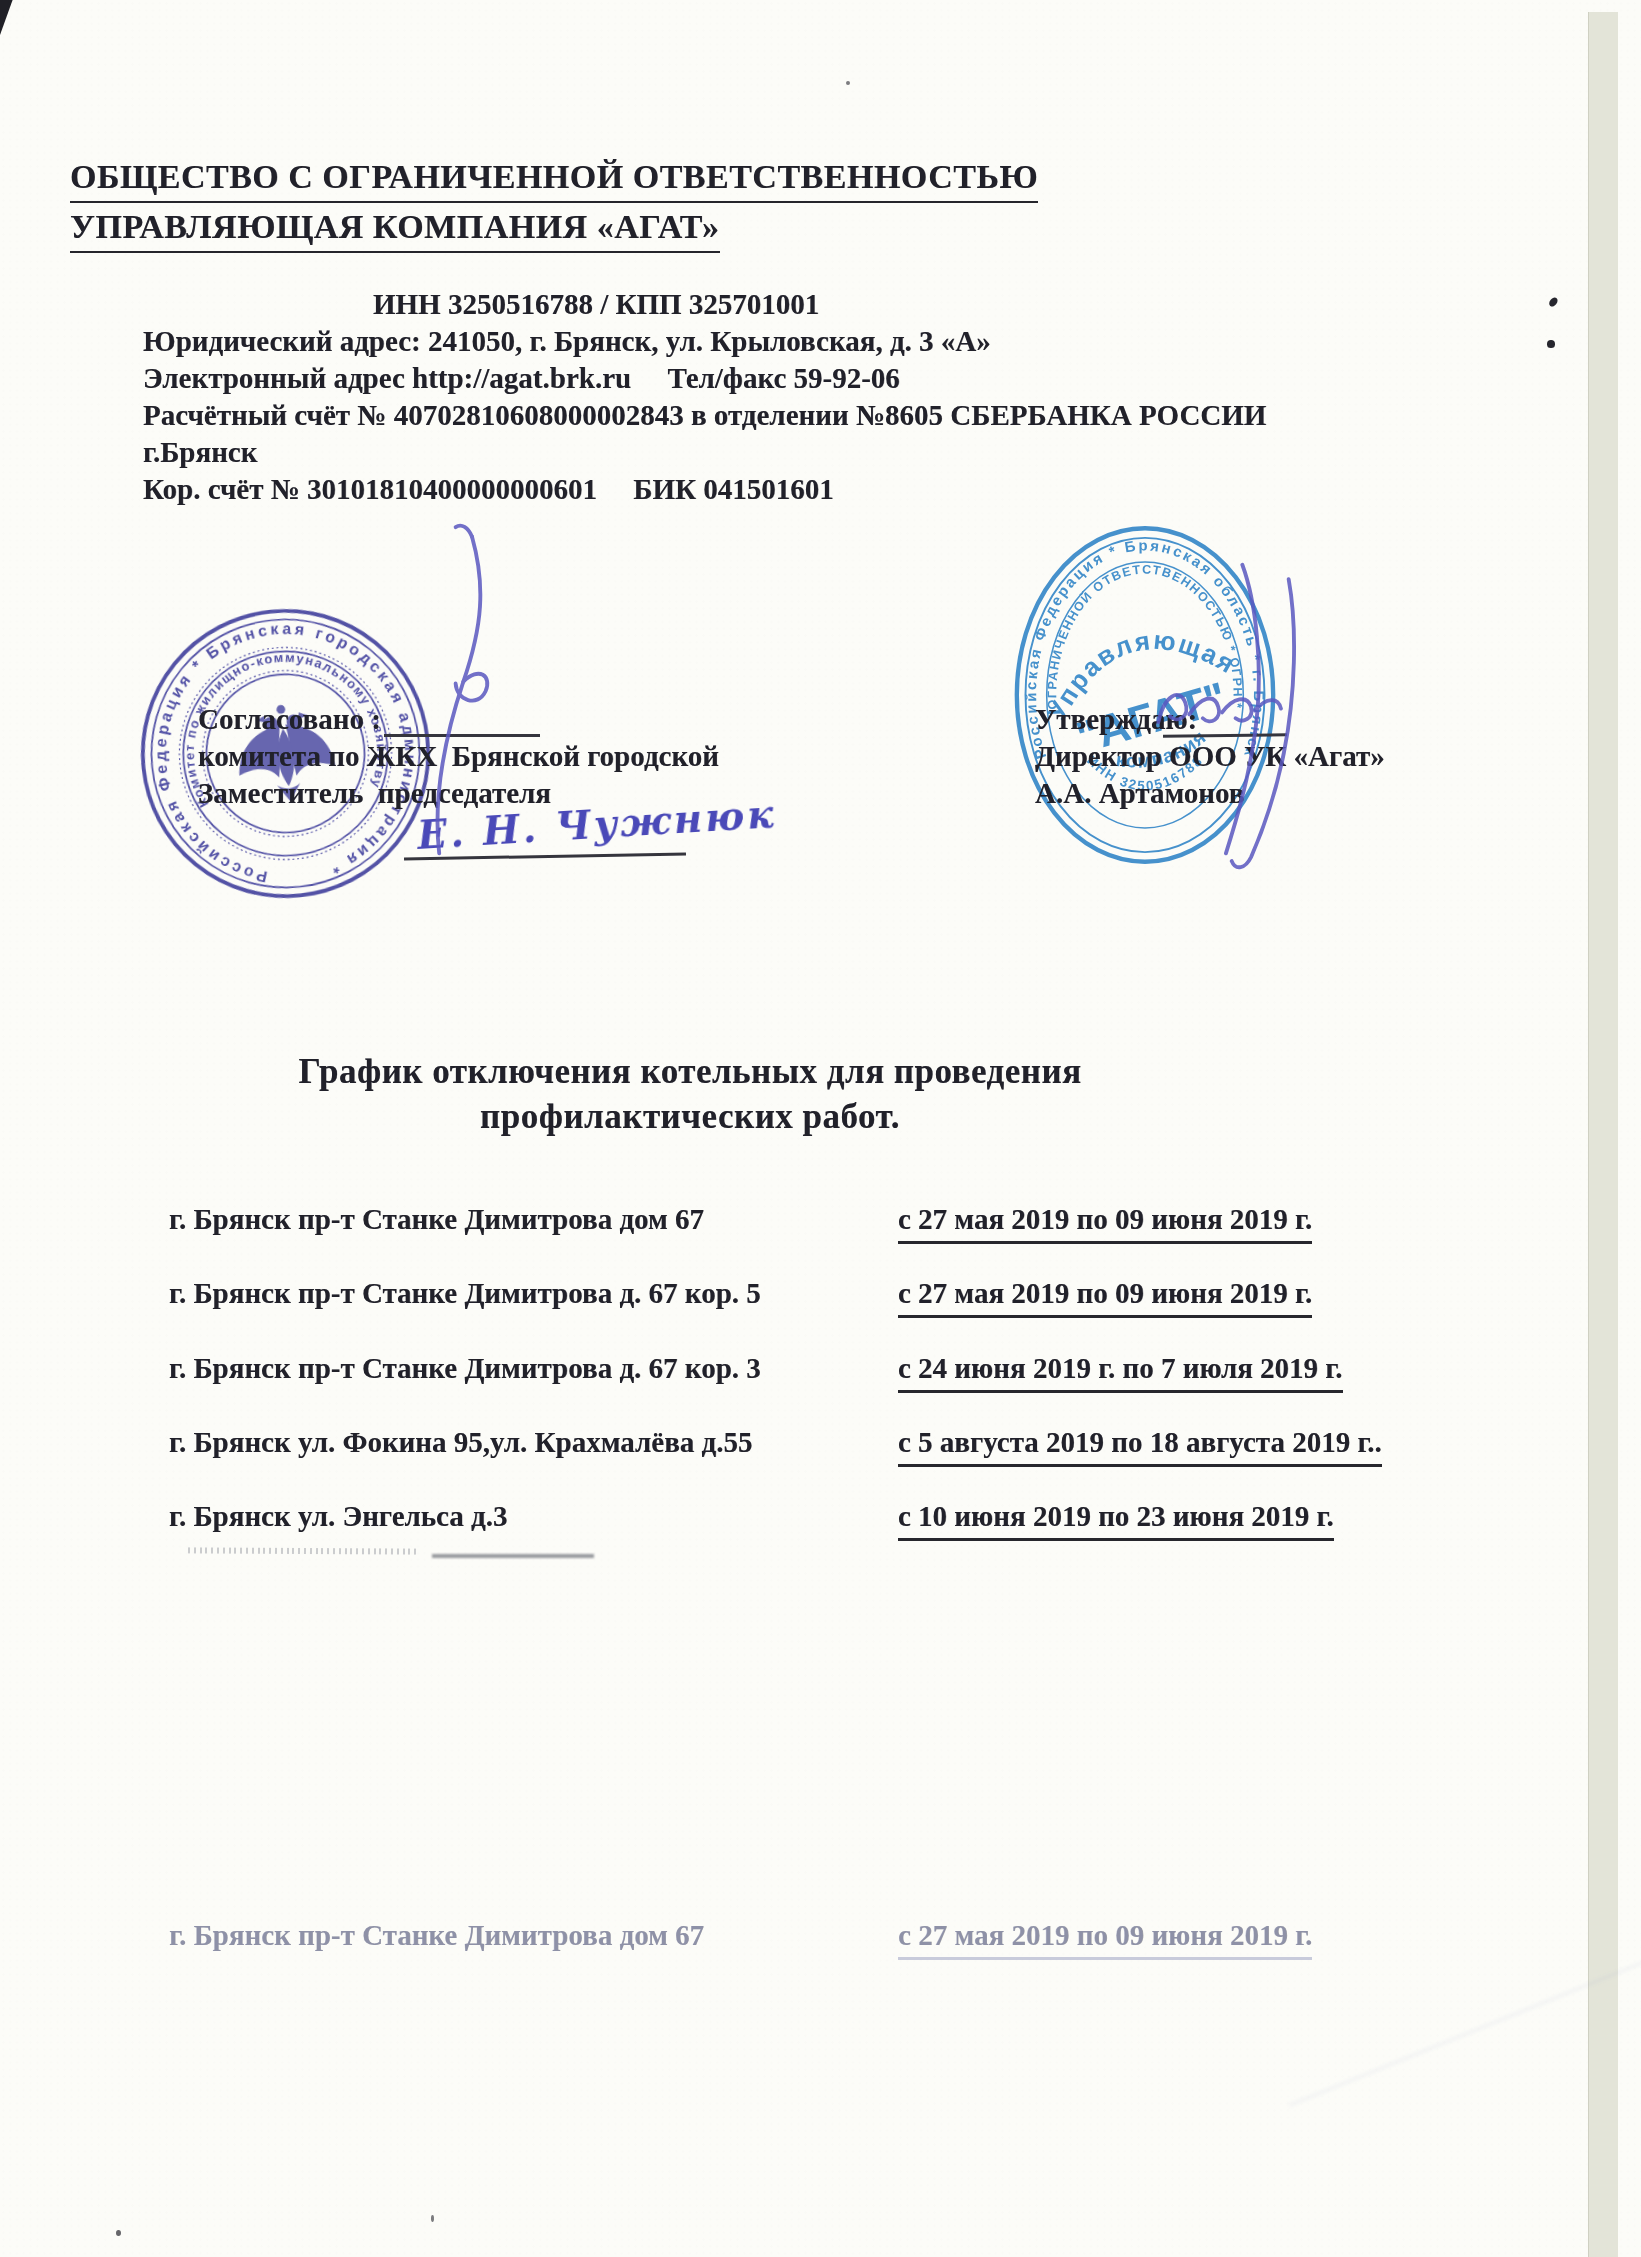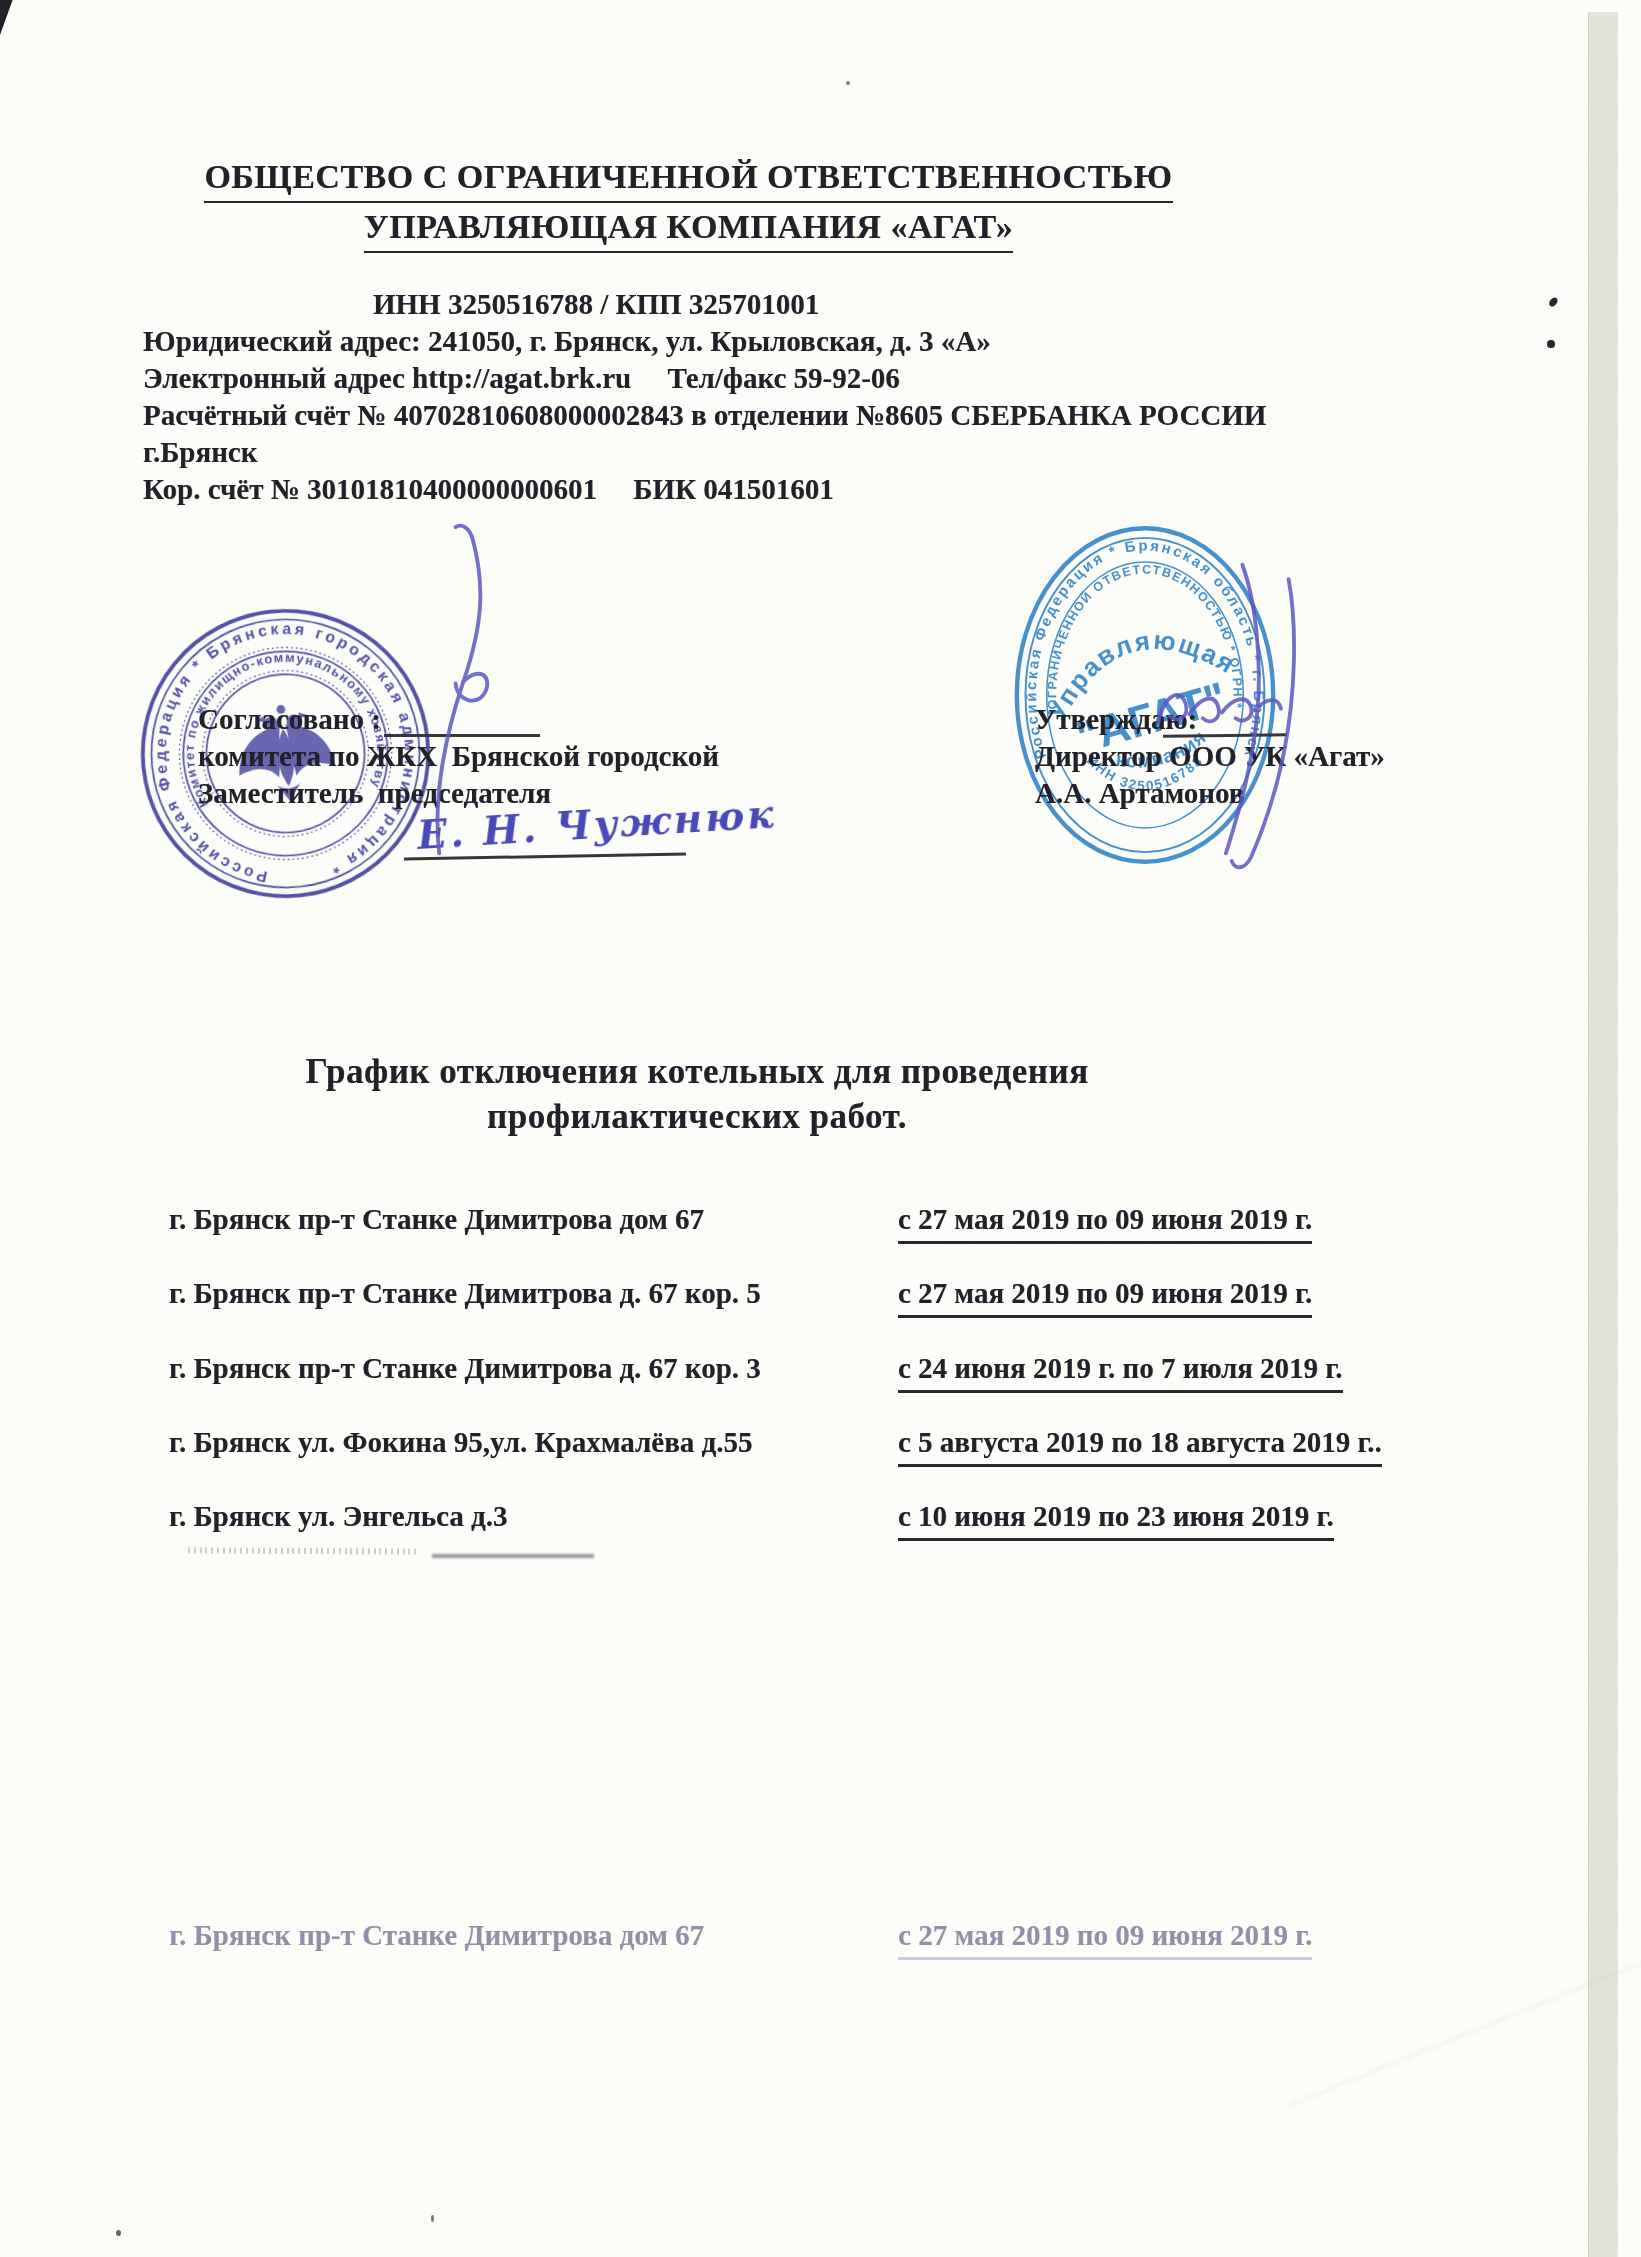--- a/index.html
+++ b/index.html
@@ -17,21 +17,21 @@
     background:#e3e4d8;border-left:1px solid #cfd0c2;}
   .corner-mark{position:absolute;left:0;top:0;width:12.6px;height:35px;background:#202026;
     clip-path:polygon(0 0,100% 0,0 100%);}
   .speck{position:absolute;background:#26262e;border-radius:50%;}
   .crease{position:absolute;left:1274px;top:2028px;width:406px;height:2.9px;
     background:rgba(140,150,200,0.10);transform:rotate(-22deg);filter:blur(1.9px);}
 
   
   .typed{font-weight:bold;text-shadow:0.3px 0.3px 0.5px rgba(10,10,20,0.35);}
 
-  .header-block{position:absolute;left:44px;top:153px;width:1289px;text-align:center;
+  .header-block{position:absolute;left:70px;top:153px;width:1289px;text-align:left;
     font-size:34px;line-height:47px;letter-spacing:0.5px;}
   .header-block .uline{display:inline-block;border-bottom:2.9px solid #26262c;padding-bottom:1px;}
 
   .details-block{position:absolute;left:143px;top:286px;width:1381px;
     font-size:29px;line-height:37px;}
   .details-line{white-space:nowrap;}
   .details-line.indent{padding-left:230px;font-family:Liberation Serif, serif;}
 
   
   .appr-left{position:absolute;left:198px;top:701px;font-size:29px;line-height:37px;z-index:4;}
@@ -43,21 +43,21 @@
   .handwriting{position:absolute;left:417px;top:801px;z-index:5;
     font-family:"DejaVu Serif",serif;font-style:italic;font-weight:bold;
     font-size:39px;color:#4a49b8;letter-spacing:2.9px;transform:rotate(-3.5deg);
     filter:blur(0.4px);white-space:nowrap;}
 
   .stamp{position:absolute;z-index:1;filter:blur(0.3px);}
   .stamp.left{left:138px;top:606px;transform:rotate(-6deg);opacity:0.92;}
   .stamp.right{left:1012px;top:523px;opacity:0.95;}
   .sig-overlay{position:absolute;left:0;top:0;width:1641px;height:2257px;z-index:6;pointer-events:none;}
 
-  .title-block{position:absolute;left:84px;top:1049px;width:1226px;text-align:center;
+  .title-block{position:absolute;left:77px;top:1049px;width:1226px;text-align:center;
     font-size:35px;line-height:45px;letter-spacing:0.5px;}
 
   .sched-row{position:absolute;left:0;width:1641px;font-size:29px;}
   .sched-row .addr{position:absolute;left:169px;white-space:nowrap;}
   .sched-row .dates{position:absolute;left:898px;white-space:nowrap;
     border-bottom:3.9px solid #27272d;padding-bottom:4.8px;}
   .row-1{top:1203px;} .row-2{top:1277px;} .row-3{top:1352px;} .row-4{top:1426px;} .row-5{top:1500px;}
 
   .smudge1{position:absolute;left:188px;top:1548px;width:232px;height:5.8px;
     background:repeating-linear-gradient(90deg,rgba(90,95,110,0.30) 0 1.9px,transparent 1.9px 5.8px);

